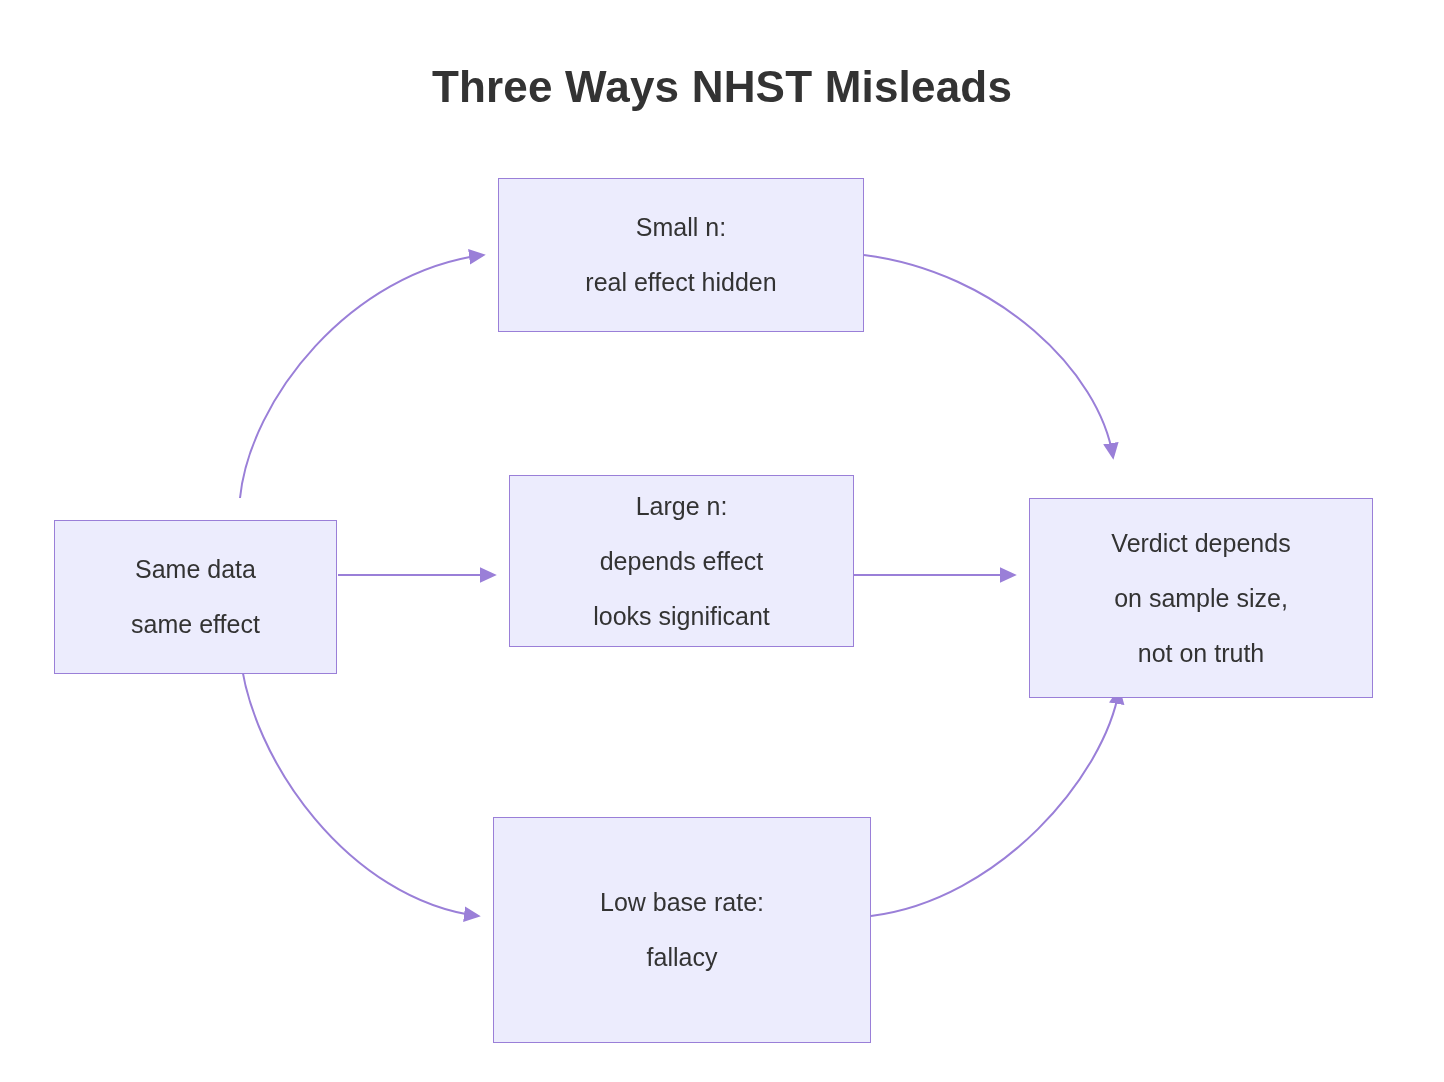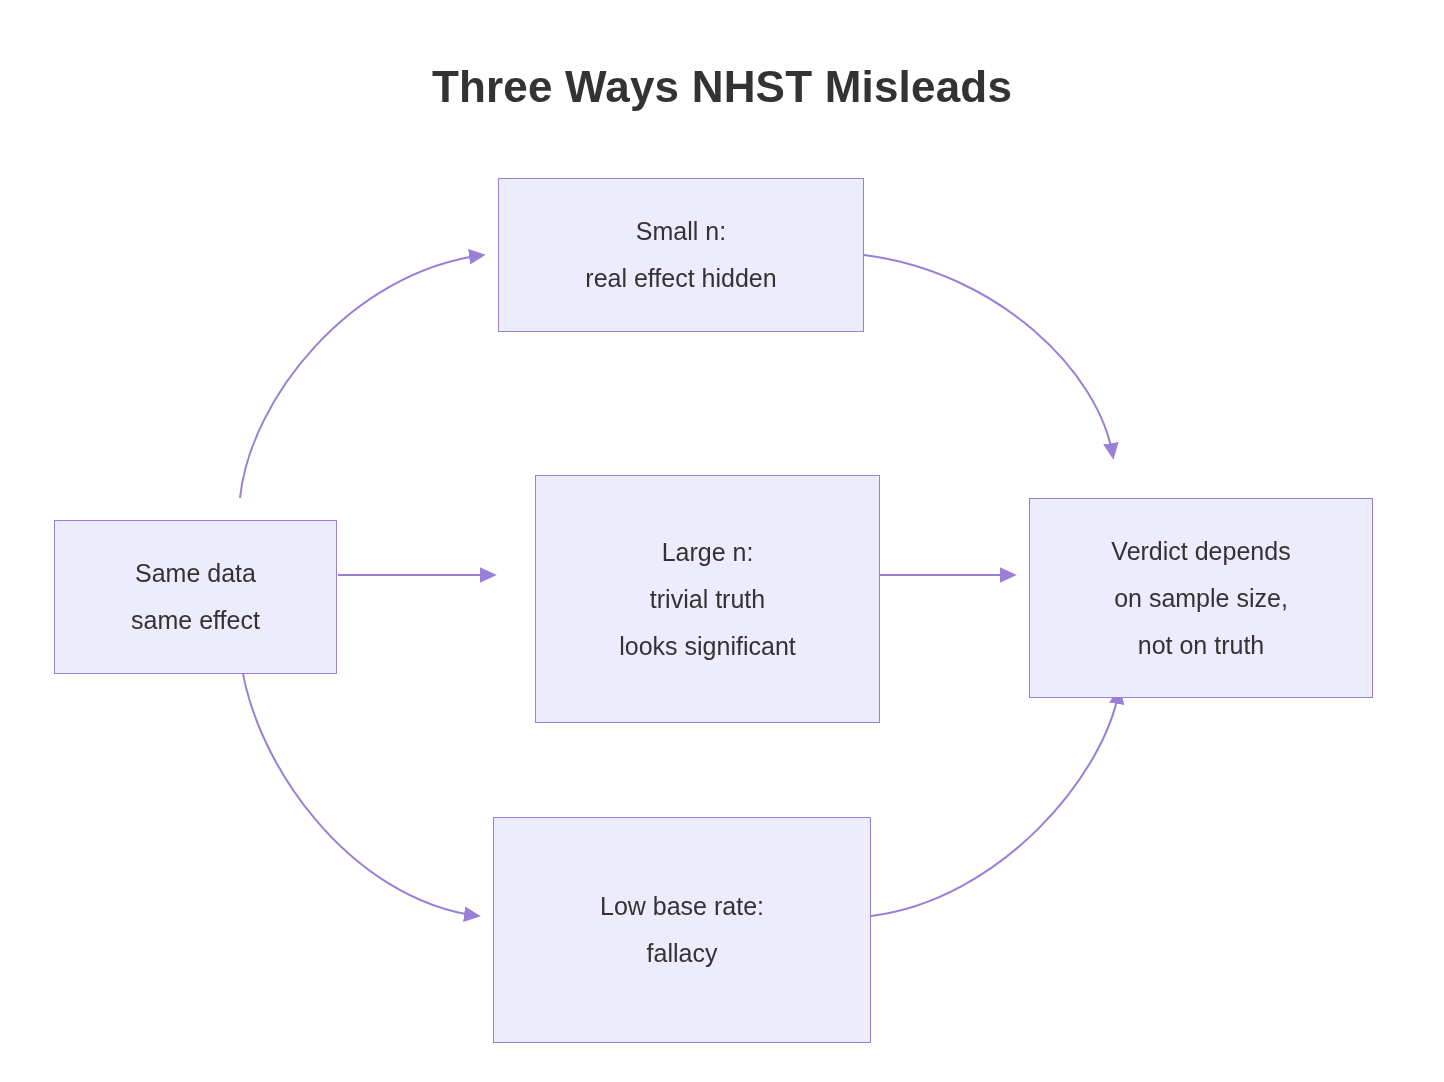--- a/index.html
+++ b/index.html
@@ -44,20 +44,21 @@
     background: #ececfd;
     border: 1.4px solid #9a7fd8;
     display: flex;
     flex-direction: column;
     align-items: center;
     justify-content: center;
     color: #333333;
     font-size: 25px;
     line-height: 1.88;
     text-align: center;
+    gap: 8px;
   }
   .node .line {
     display: block;
     white-space: nowrap;
   }
 </style>
 </head>
 <body>
 
 <div id="canvas">
@@ -87,23 +88,23 @@
   <div class="node" style="left:54px; top:520px; width:283px; height:154px;">
     <span class="line">Same data</span>
     <span class="line">same effect</span>
   </div>
 
   <div class="node" style="left:498px; top:178px; width:366px; height:154px;">
     <span class="line">Small n:</span>
     <span class="line">real effect hidden</span>
   </div>
 
-  <div class="node" style="left:535px; top:475px; width:345px; height:248px;text-align:center;">
+  <div class="node" style="left:509px; top:475px; width:345px; height:172px;text-align:center;">
     <span class="line">Large n:</span>
-    <span class="line">trivial truth</span>
+    <span class="line">depends effect</span>
     <span class="line">looks significant</span>
   </div>
 
   <div class="node" style="left:493px; top:817px; width:378px; height:226px;">
     <span class="line">Low base rate:</span>
     <span class="line">fallacy</span>
   </div>
 
   <div class="node" style="left:1029px; top:473px; width:344px; height:200px;margin-top:25px;">
     <span class="line">Verdict depends</span>

